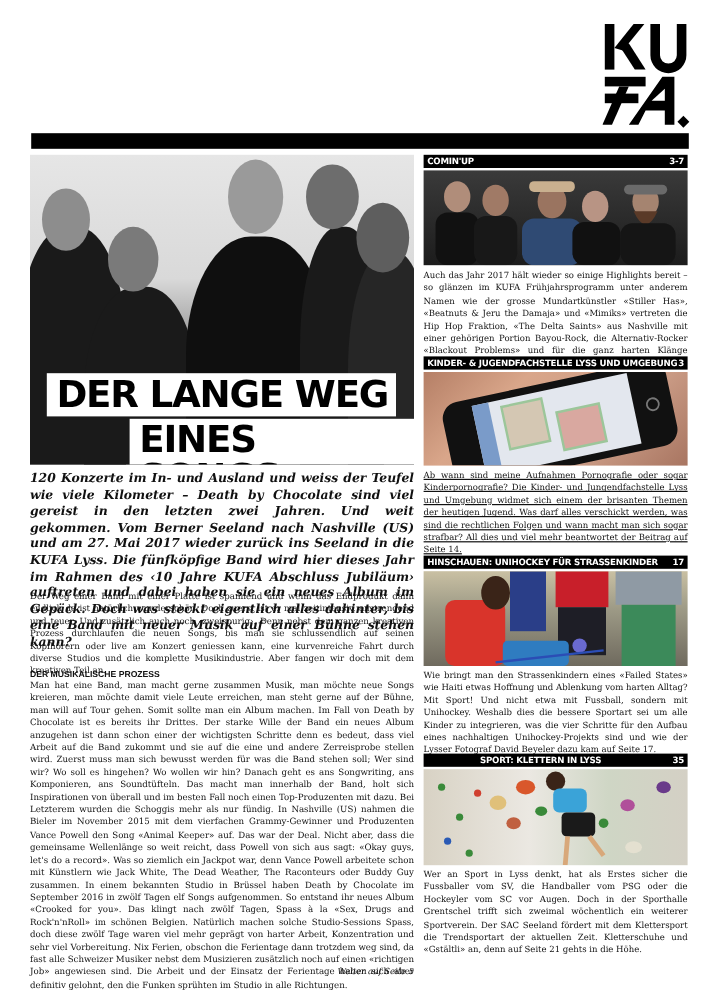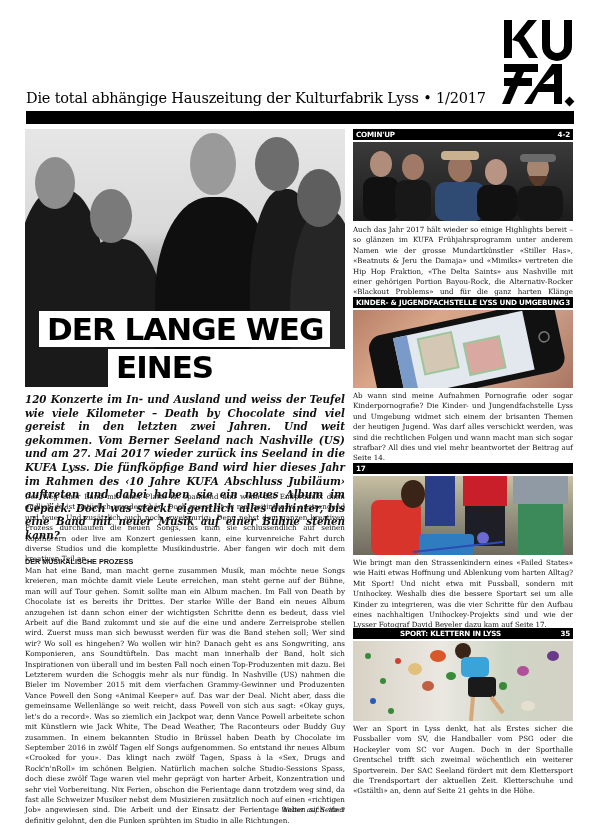--- a/index.html
+++ b/index.html
@@ -34,21 +34,20 @@
 
     .img-comin { background: linear-gradient(180deg, #3a3a3a, #1c1c1c); }
     .img-phone { background: linear-gradient(135deg, #b57f66 0%, #d9a68a 30%, #c99a84 70%, #a87561 100%); }
     .img-uni { background: linear-gradient(180deg, #c9c0a3 0%, #9d9a86 40%, #6f6a5e 100%); }
     .img-climb { background: linear-gradient(90deg, #d8d2c4 0%, #ebe8e2 40%, #cfd6c5 70%, #d4d0c5 100%); }
   </style>
 </head>
 <body>
 
 <header class="masthead">
-  <div class="mast-sub">Die total abhängige Hauszeitung der Kulturfabrik Lyss • 1/2017</div>
   <svg class="kufa" viewBox="0 0 74 90">
 
     <rect x="2" y="2" width="8" height="38" fill="#000"></rect>
     <polygon points="10,22 26,2 35,2 17,24" fill="#000"></polygon>
     <polygon points="14,20 22,18 36,40 27,40" fill="#000"></polygon>
 
     <path d="M40 2 h8 v26 a7 7 0 0 0 14 0 v-26 h8 v26 a15 15 0 0 1 -30 0 z" fill="#000"></path>
 
     <rect x="2" y="46" width="34" height="8" fill="#000"></rect>
     <rect x="2" y="60" width="28" height="8" fill="#000"></rect>
@@ -80,21 +79,21 @@
 <p class="lead-intro">120 Konzerte im In- und Ausland und weiss der Teufel wie viele Kilometer – Death by Chocolate sind viel gereist in den letzten zwei Jahren. Und weit gekommen. Vom Berner Seeland nach Nashville (US) und am 27. Mai 2017 wieder zurück ins Seeland in die KUFA Lyss. Die fünfköpfige Band wird hier dieses Jahr im Rahmen des ‹10 Jahre KUFA Abschluss Jubiläum› auftreten und dabei haben sie ein neues Album im Gepäck. Doch was steckt eigentlich alles dahinter, bis eine Band mit neuer Musik auf einer Bühne stehen kann?</p>
 <p class="body-text p1">Der Weg einer Band mit einer Platte ist spannend und wenn das Endprodukt dann endlich da ist natürlich wunderschön. Doch zuerst ist er mal zeitintensiv, anstrengend und teuer. Und zusätzlich auch noch ‹zweispurig›. Denn nebst dem ganzen kreativen Prozess durchlaufen die neuen Songs, bis man sie schlussendlich auf seinen Kopfhörern oder live am Konzert geniessen kann, eine kurvenreiche Fahrt durch diverse Studios und die komplette Musikindustrie. Aber fangen wir doch mit dem kreativen Teil an.</p>
 <h3 class="subhead">DER MUSIKALISCHE PROZESS</h3>
 <p class="body-text p2">Man hat eine Band, man macht gerne zusammen Musik, man möchte neue Songs kreieren, man möchte damit viele Leute erreichen, man steht gerne auf der Bühne, man will auf Tour gehen. Somit sollte man ein Album machen. Im Fall von Death by Chocolate ist es bereits ihr Drittes. Der starke Wille der Band ein neues Album anzugehen ist dann schon einer der wichtigsten Schritte denn es bedeut, dass viel Arbeit auf die Band zukommt und sie auf die eine und andere Zerreisprobe stellen wird. Zuerst muss man sich bewusst werden für was die Band stehen soll; Wer sind wir? Wo soll es hingehen? Wo wollen wir hin? Danach geht es ans Songwriting, ans Komponieren, ans Soundtüfteln. Das macht man innerhalb der Band, holt sich Inspirationen von überall und im besten Fall noch einen Top-Produzenten mit dazu. Bei Letzterem wurden die Schoggis mehr als nur fündig. In Nashville (US) nahmen die Bieler im November 2015 mit dem vierfachen Grammy-Gewinner und Produzenten Vance Powell den Song «Animal Keeper» auf. Das war der Deal. Nicht aber, dass die gemeinsame Wellenlänge so weit reicht, dass Powell von sich aus sagt: «Okay guys, let's do a record». Was so ziemlich ein Jackpot war, denn Vance Powell arbeitete schon mit Künstlern wie Jack White, The Dead Weather, The Raconteurs oder Buddy Guy zusammen. In einem bekannten Studio in Brüssel haben Death by Chocolate im September 2016 in zwölf Tagen elf Songs aufgenommen. So entstand ihr neues Album «Crooked for you». Das klingt nach zwölf Tagen, Spass à la «Sex, Drugs and Rock'n'nRoll» im schönen Belgien. Natürlich machen solche Studio-Sessions Spass, doch diese zwölf Tage waren viel mehr geprägt von harter Arbeit, Konzentration und sehr viel Vorbereitung. Nix Ferien, obschon die Ferientage dann trotzdem weg sind, da fast alle Schweizer Musiker nebst dem Musizieren zusätzlich noch auf einen «richtigen Job» angewiesen sind. Die Arbeit und der Einsatz der Ferientage haben sich aber definitiv gelohnt, den die Funken sprühten im Studio in alle Richtungen.</p>
 <div class="more">Weiter auf Seite 5</div>
 
 <aside class="sidebar">
 
   <div class="sec-bar" style="top:129px;">
     <span>COMIN'UP</span>
-    <span>4-2</span>
+    <span>3-7</span>
   </div>
   <div class="sec-img img-comin" style="top:142px; height:79px;">
     <svg width="220" height="79" viewBox="0 0 220 79">
       <ellipse cx="28" cy="22" rx="11" ry="13" fill="#b08d7a"></ellipse>
         <rect x="10" y="35" width="36" height="44" rx="10" fill="#111"></rect>
       <ellipse cx="60" cy="25" rx="11" ry="13" fill="#a07a66"></ellipse>
         <rect x="42" y="38" width="36" height="41" rx="10" fill="#181818"></rect>
       <ellipse cx="107" cy="26" rx="12" ry="14" fill="#9a7460"></ellipse>
         <rect x="88" y="9" width="38" height="9" rx="4" fill="#c9b08f"></rect>
         <rect x="82" y="40" width="50" height="39" rx="10" fill="#2f4a73"></rect>
@@ -117,23 +116,24 @@
       <g transform="rotate(-12 110 40)">
         <rect x="18" y="8" width="190" height="72" rx="14" fill="#111"></rect>
         <rect x="44" y="14" width="132" height="60" fill="#e3e7ee"></rect>
         <rect x="44" y="14" width="14" height="60" fill="#7a9bc9"></rect>
         <rect x="68" y="20" width="34" height="36" fill="#d4c7b3" stroke="#9cc69a" stroke-width="2"></rect>
         <rect x="112" y="34" width="36" height="32" fill="#d9a8a0" stroke="#9cc69a" stroke-width="2"></rect>
         <circle cx="192" cy="44" r="5" fill="none" stroke="#777" stroke-width="1.5"></circle>
       </g>
     </svg>
   </div>
-  <p class="sec-text" style="top:391px;">Ab wann sind meine Aufnahmen Pornografie oder sogar Kinderpornografie? Die Kinder- und Jungendfachstelle Lyss und Umgebung widmet sich einem der brisanten Themen der heutigen Jugend. Was darf alles verschickt werden, was sind die rechtlichen Folgen und wann macht man sich sogar strafbar? All dies und viel mehr beantwortet der Beitrag auf Seite 14.</p>
+  <p class="sec-text" style="top:391px;text-decoration:underline;">Ab wann sind meine Aufnahmen Pornografie oder sogar Kinderpornografie? Die Kinder- und Jungendfachstelle Lyss und Umgebung widmet sich einem der brisanten Themen der heutigen Jugend. Was darf alles verschickt werden, was sind die rechtlichen Folgen und wann macht man sich sogar strafbar? All dies und viel mehr beantwortet der Beitrag auf Seite 14.</p>
 
   <div class="sec-bar" style="top:463px;">
+    <span>HINSCHAUEN: UNIHOCKEY FÜR STRASSENKINDER</span>
     <span>17</span>
   </div>
   <div class="sec-img img-uni" style="top:476px; height:79px;">
     <svg width="220" height="79" viewBox="0 0 220 79">
       <rect x="18" y="24" width="50" height="55" rx="8" fill="#d9342b"></rect>
         <ellipse cx="60" cy="18" rx="12" ry="14" fill="#3a2418"></ellipse>
       <rect x="72" y="0" width="30" height="50" fill="#2a3e88"></rect>
       <rect x="110" y="0" width="44" height="30" fill="#c81f2a"></rect>
         <rect x="112" y="30" width="40" height="40" fill="#1e1e26"></rect>
       <rect x="160" y="0" width="55" height="28" fill="#8f9aa4"></rect>

